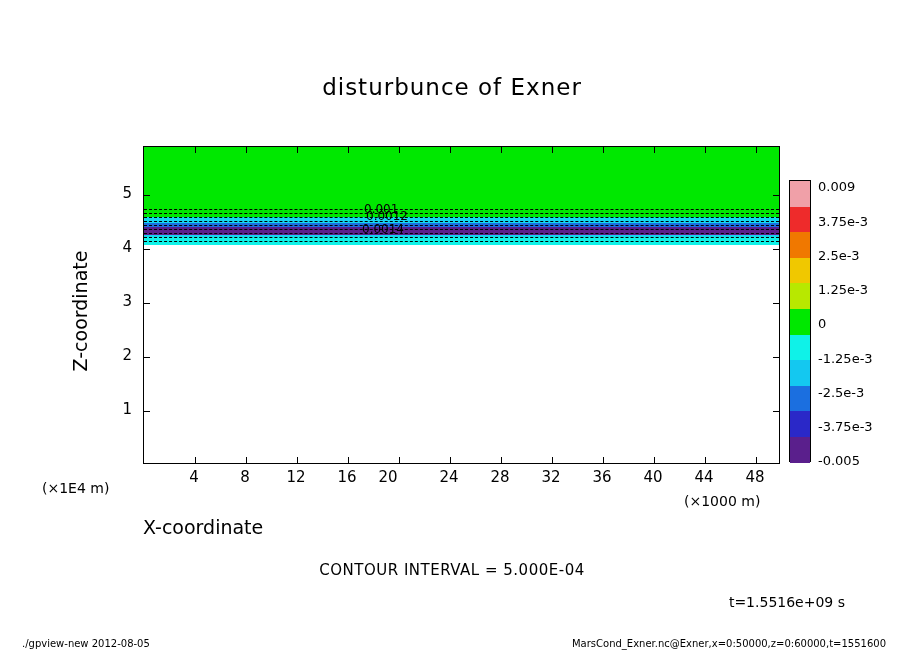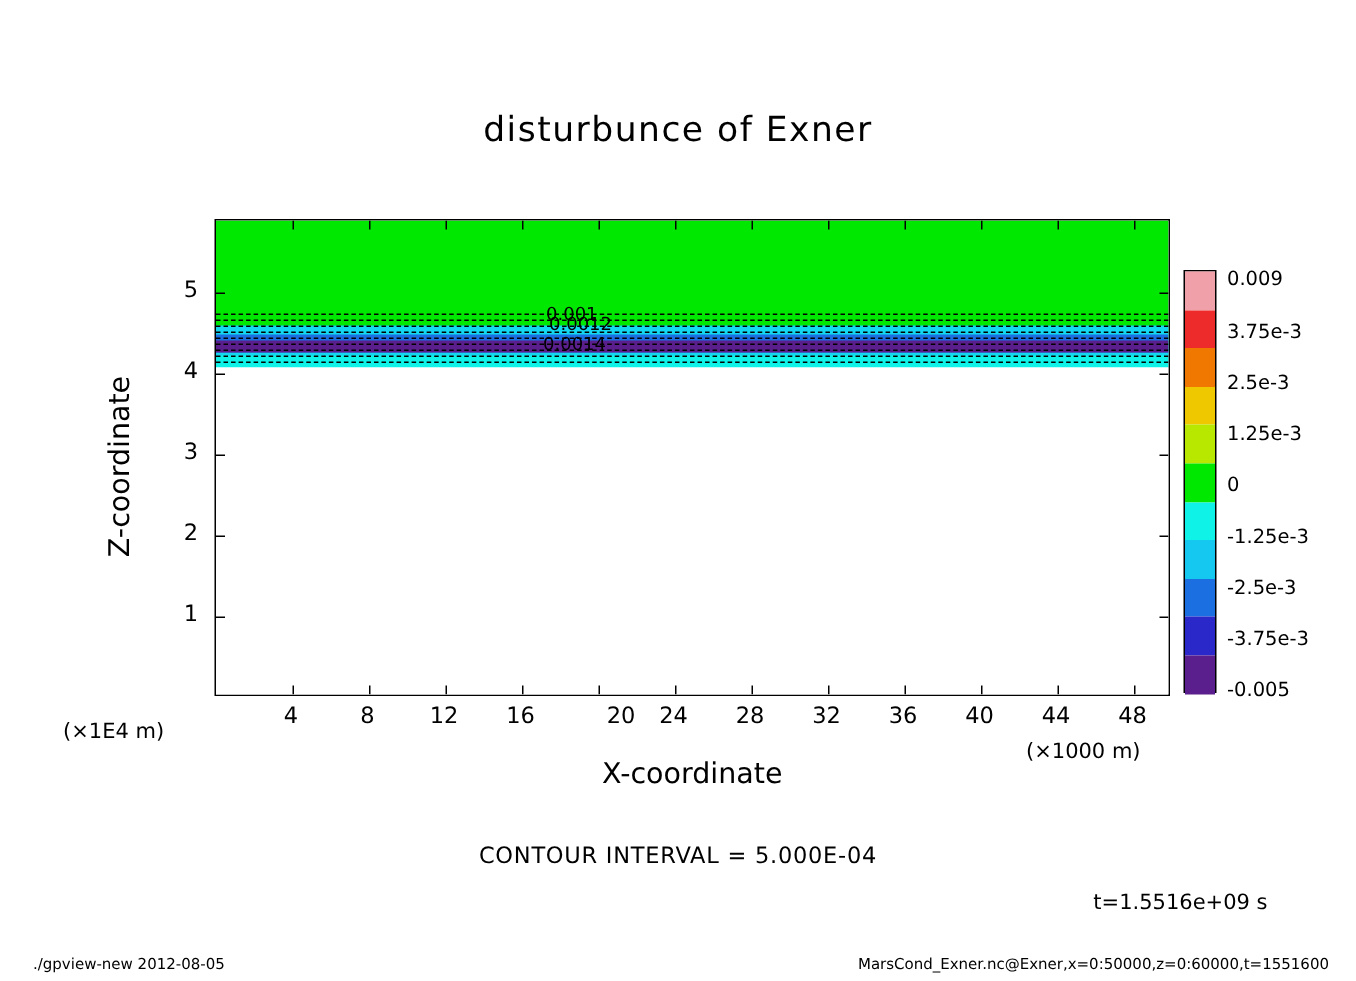--- a/index.html
+++ b/index.html
@@ -89,23 +89,23 @@
   }
   #y-axis-title {
     left: -20px; top: 300px;
     width: 200px;
     text-align: center;
     font-size: 19px;
     transform: rotate(-90deg);
     transform-origin: center center;
   }
   #x-axis-title {
-    left: 143px; top: 505px;
+    left: 143px; top: 516px;
     width: 637px;
-    text-align: center;
+    text-align: left;
     font-size: 19px;
   }
   #x-unit-left {
     left: 42px; top: 480px;
     font-size: 14px;
   }
   #x-unit-right {
     left: 684px; top: 493px;
     font-size: 14px;
   }
@@ -218,21 +218,21 @@
   <div class="abs tick-b ytick-r" style="top:210px"></div>
   <div class="abs tick-b ytick-r" style="top:156px"></div>
   <div class="abs tick-b ytick-r" style="top:102px"></div>
   <div class="abs tick-b ytick-r" style="top:48px"></div>
 </div>
 
 <div class="abs xlab" style="left:194px">4</div>
 <div class="abs xlab" style="left:245px">8</div>
 <div class="abs xlab" style="left:296px">12</div>
 <div class="abs xlab" style="left:347px">16</div>
-<div class="abs xlab" style="left:414px">20</div>
+<div class="abs xlab" style="left:388px">20</div>
 <div class="abs xlab" style="left:449px">24</div>
 <div class="abs xlab" style="left:500px">28</div>
 <div class="abs xlab" style="left:551px">32</div>
 <div class="abs xlab" style="left:602px">36</div>
 <div class="abs xlab" style="left:653px">40</div>
 <div class="abs xlab" style="left:704px">44</div>
 <div class="abs xlab" style="left:755px">48</div>
 
 <div class="abs ylab" style="top:410px">1</div>
 <div class="abs ylab" style="top:356px">2</div>

